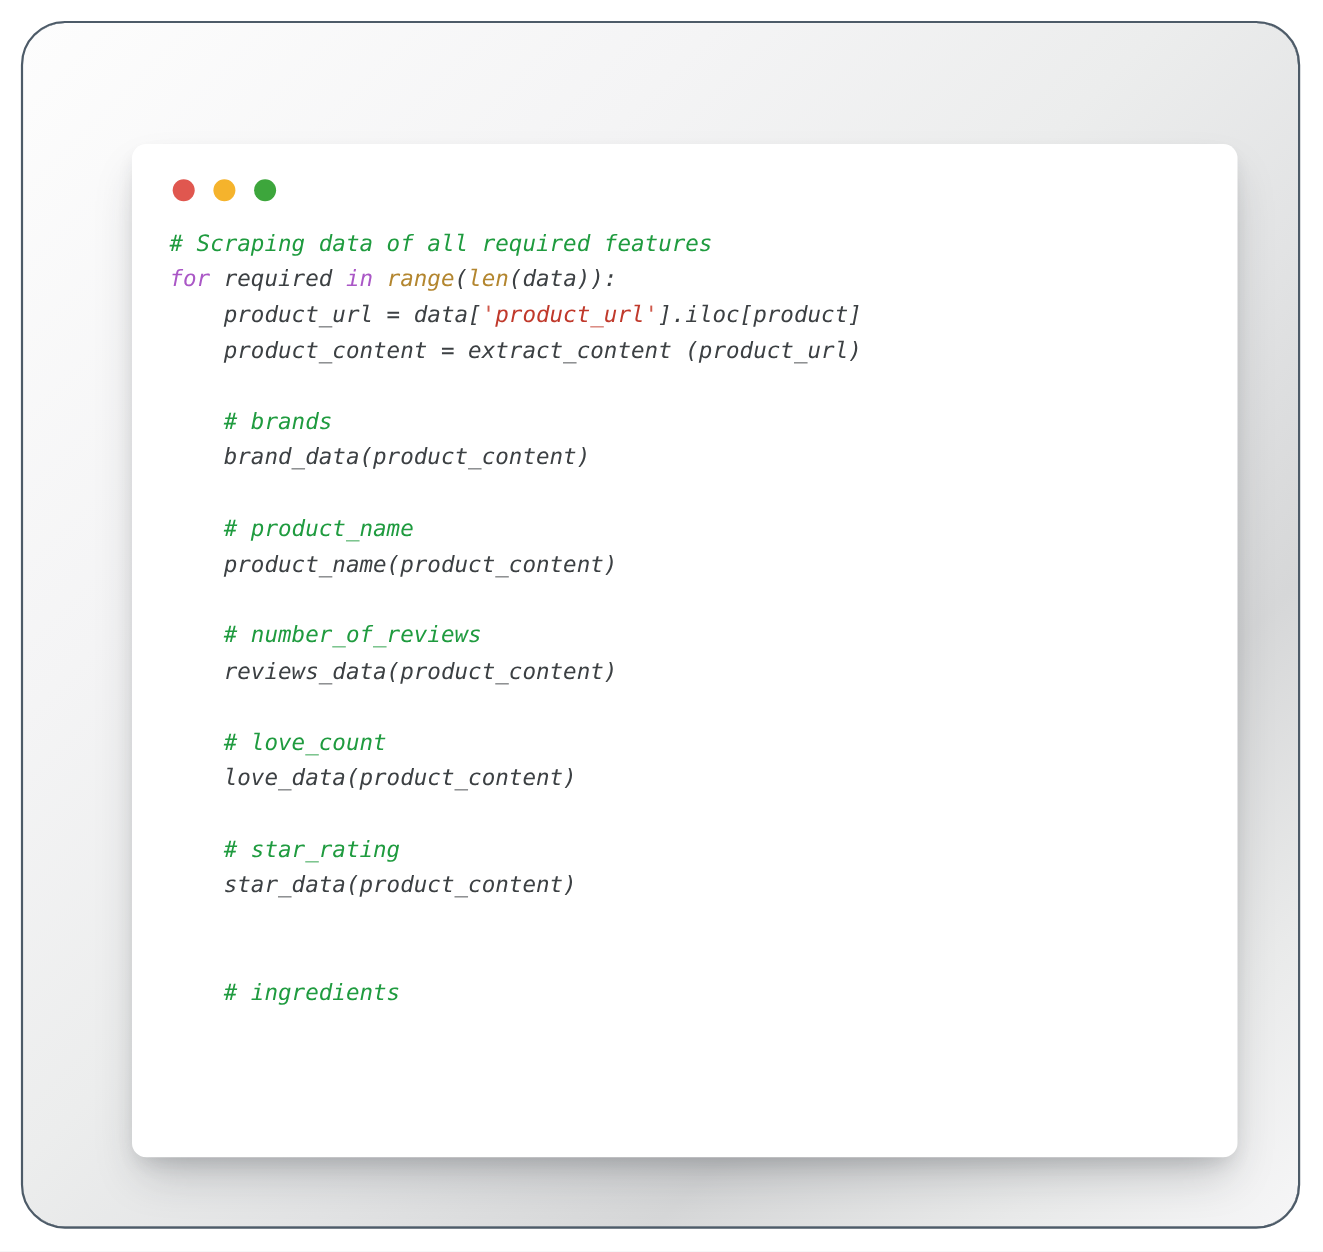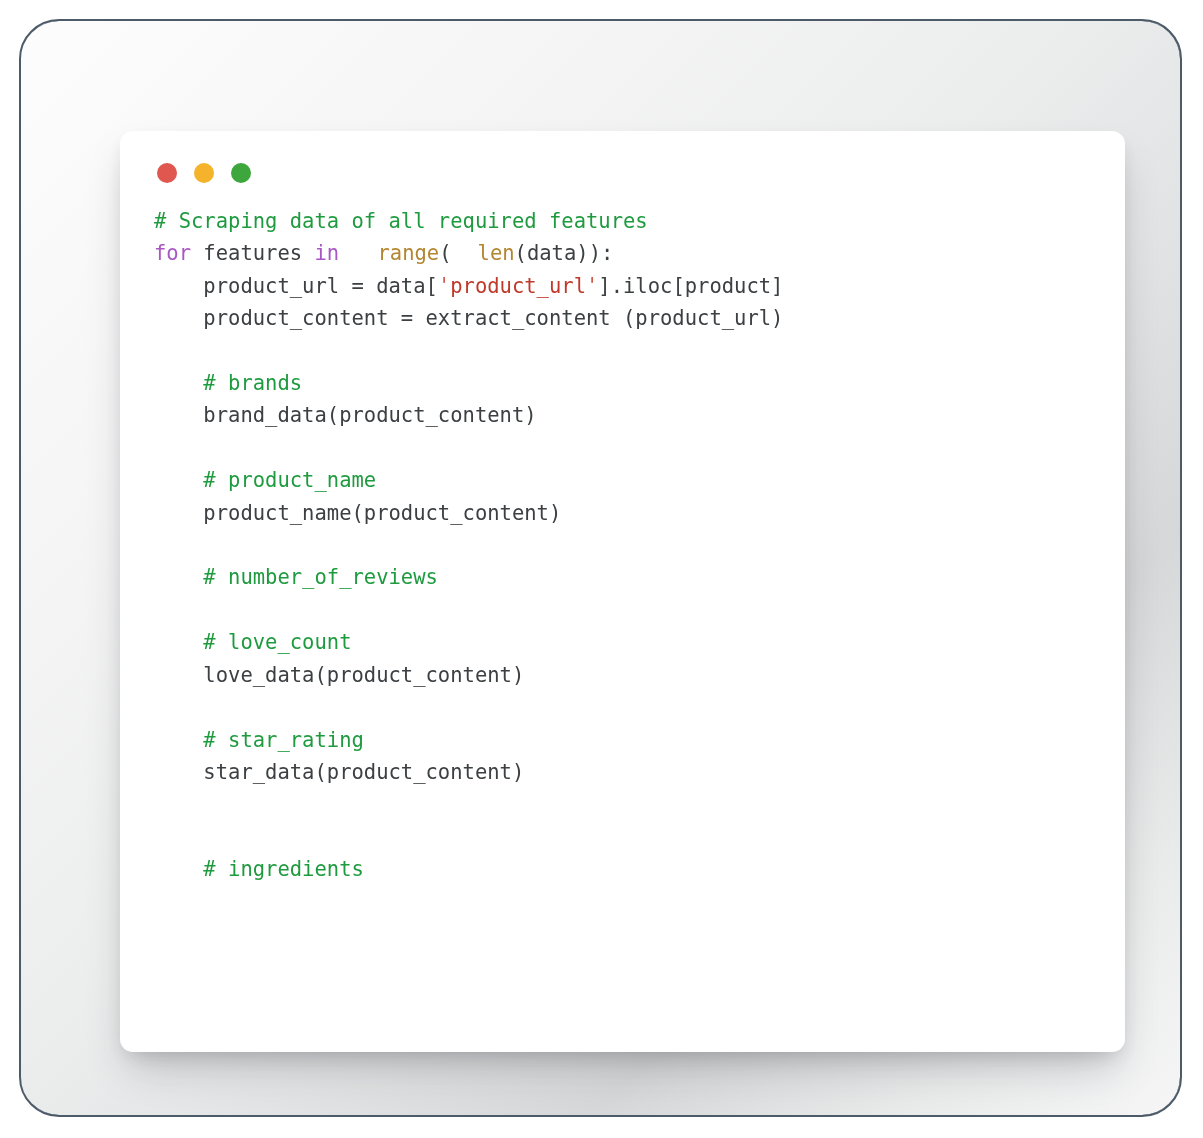--- a/index.html
+++ b/index.html
@@ -85,55 +85,56 @@
   #code-block {
     margin: 0;
     font-family: "DejaVu Sans Mono", monospace;
     font-size: 20.5px;
     line-height: 32.4px;
     white-space: pre;
     color: #3c4043;
     letter-spacing: 0px;
     -webkit-font-smoothing: antialiased;
   }
-  .ln { display: block; min-height: 32.4px; }
+  .ln { display: block; min-height: 32.4px; font-style: italic; }
 
   
   .tok-comment  { color: #1f9b3f; }
   .tok-keyword  { color: #aa57c6; margin-top: 35px; }
-  .tok-builtin  { color: #b3862f; margin-left: 26px; }
+  .tok-builtin  { color: #b3862f; }
   .tok-string   { color: #c0392b; margin-top: 29px; }
   .tok-quote    { color: #cf5a4c; }
   .tok-plain    { color: #3c4043; }
 </style>
 </head>
 <body>
 
 <div id="outer-frame">
 
   <div id="code-card">
 
     <div id="window-dots">
         <span class="dot" style="background: rgb(224, 87, 79);"></span>
         <span class="dot" style="background: rgb(245, 179, 44);"></span>
         <span class="dot" style="background: rgb(61, 166, 60);"></span>
       </div>
 
     <pre id="code-block"><span class="ln"><span class="tok-comment"># Scraping data of all required features</span>
-</span><span class="ln"><span class="tok-keyword">for</span><span class="tok-plain"> features </span><span class="tok-keyword">in</span><span class="tok-plain"> </span><span class="tok-builtin">range</span><span class="tok-plain">(</span><span class="tok-builtin">len</span><span class="tok-plain">(data)):</span>
+</span><span class="ln"><span class="tok-keyword">for</span><span class="tok-plain"> required </span><span class="tok-keyword">in</span><span class="tok-plain"> </span><span class="tok-builtin">range</span><span class="tok-plain">(</span><span class="tok-builtin">len</span><span class="tok-plain">(data)):</span>
 </span><span class="ln"><span class="tok-plain">    product_url = data[</span><span class="tok-quote">'</span><span class="tok-string">product_url</span><span class="tok-quote">'</span><span class="tok-plain">].iloc[product]</span>
 </span><span class="ln"><span class="tok-plain">    product_content = extract_content (product_url)</span>
 </span><span class="ln"><span class="tok-plain"></span>
 </span><span class="ln"><span class="tok-comment">    # brands</span>
 </span><span class="ln"><span class="tok-plain">    brand_data(product_content)</span>
 </span><span class="ln"><span class="tok-plain"></span>
 </span><span class="ln"><span class="tok-comment">    # product_name</span>
 </span><span class="ln"><span class="tok-plain">    product_name(product_content)</span>
 </span><span class="ln"><span class="tok-plain"></span>
 </span><span class="ln"><span class="tok-comment">    # number_of_reviews</span>
+</span><span class="ln"><span class="tok-plain">    reviews_data(product_content)</span>
 </span><span class="ln"><span class="tok-plain"></span>
 </span><span class="ln"><span class="tok-comment">    # love_count</span>
 </span><span class="ln"><span class="tok-plain">    love_data(product_content)</span>
 </span><span class="ln"><span class="tok-plain"></span>
 </span><span class="ln"><span class="tok-comment">    # star_rating</span>
 </span><span class="ln"><span class="tok-plain">    star_data(product_content)</span>
 </span><span class="ln"><span class="tok-plain"></span>
 </span><span class="ln"><span class="tok-plain"></span>
 </span><span class="ln"><span class="tok-comment">    # ingredients</span>
 </span></pre>

